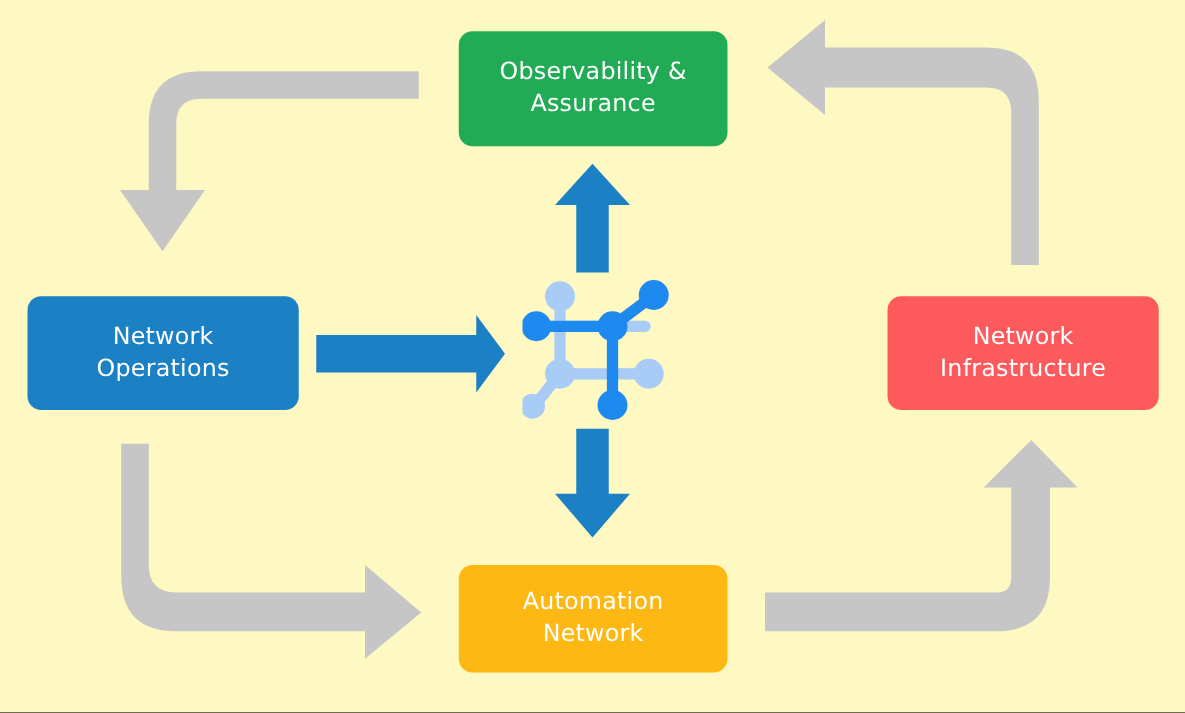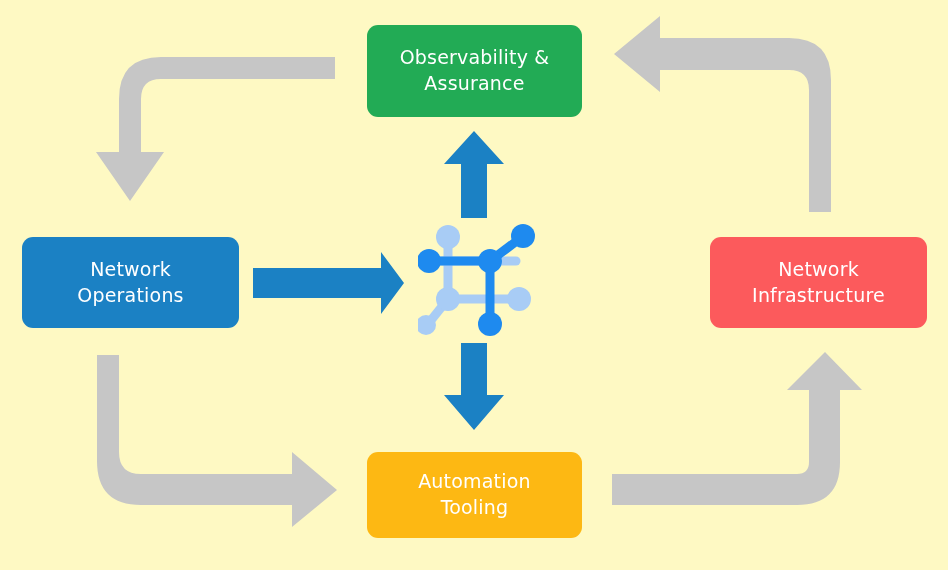--- a/index.html
+++ b/index.html
@@ -148,16 +148,16 @@
 Operations</span>
   </div>
 
   <div class="node-box" id="box-infrastructure">
     <span>Network
 Infrastructure</span>
   </div>
 
   <div class="node-box" id="box-automation">
     <span>Automation
-Tooling</span>
+Network</span>
   </div>
 
 </div>
 
 </body></html>

